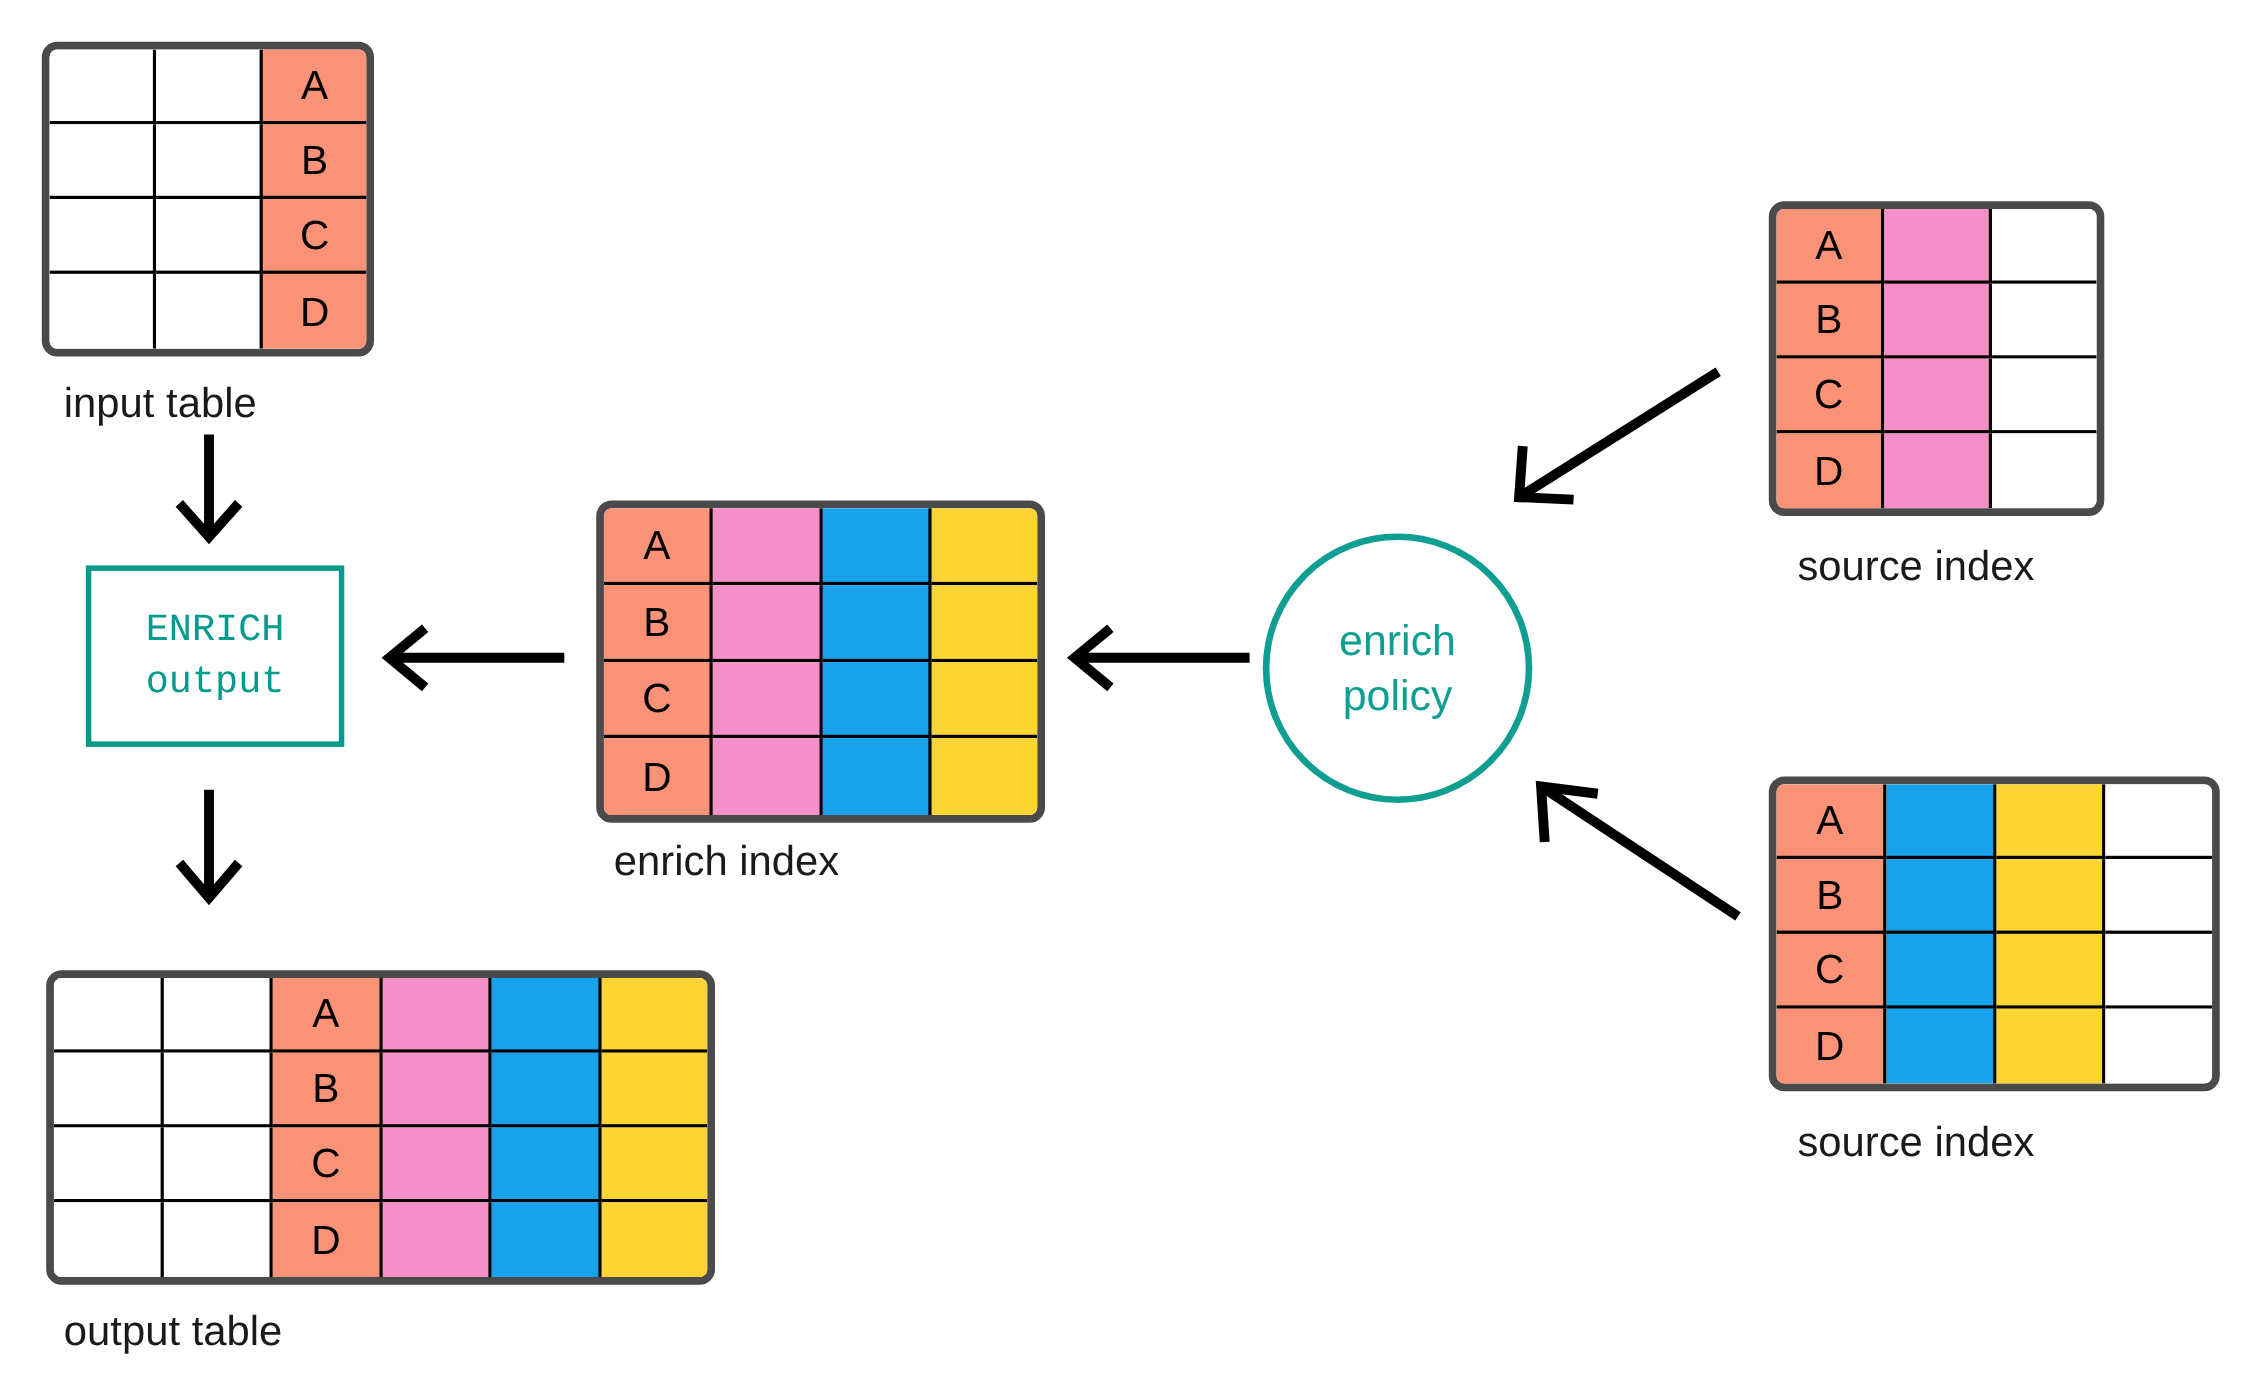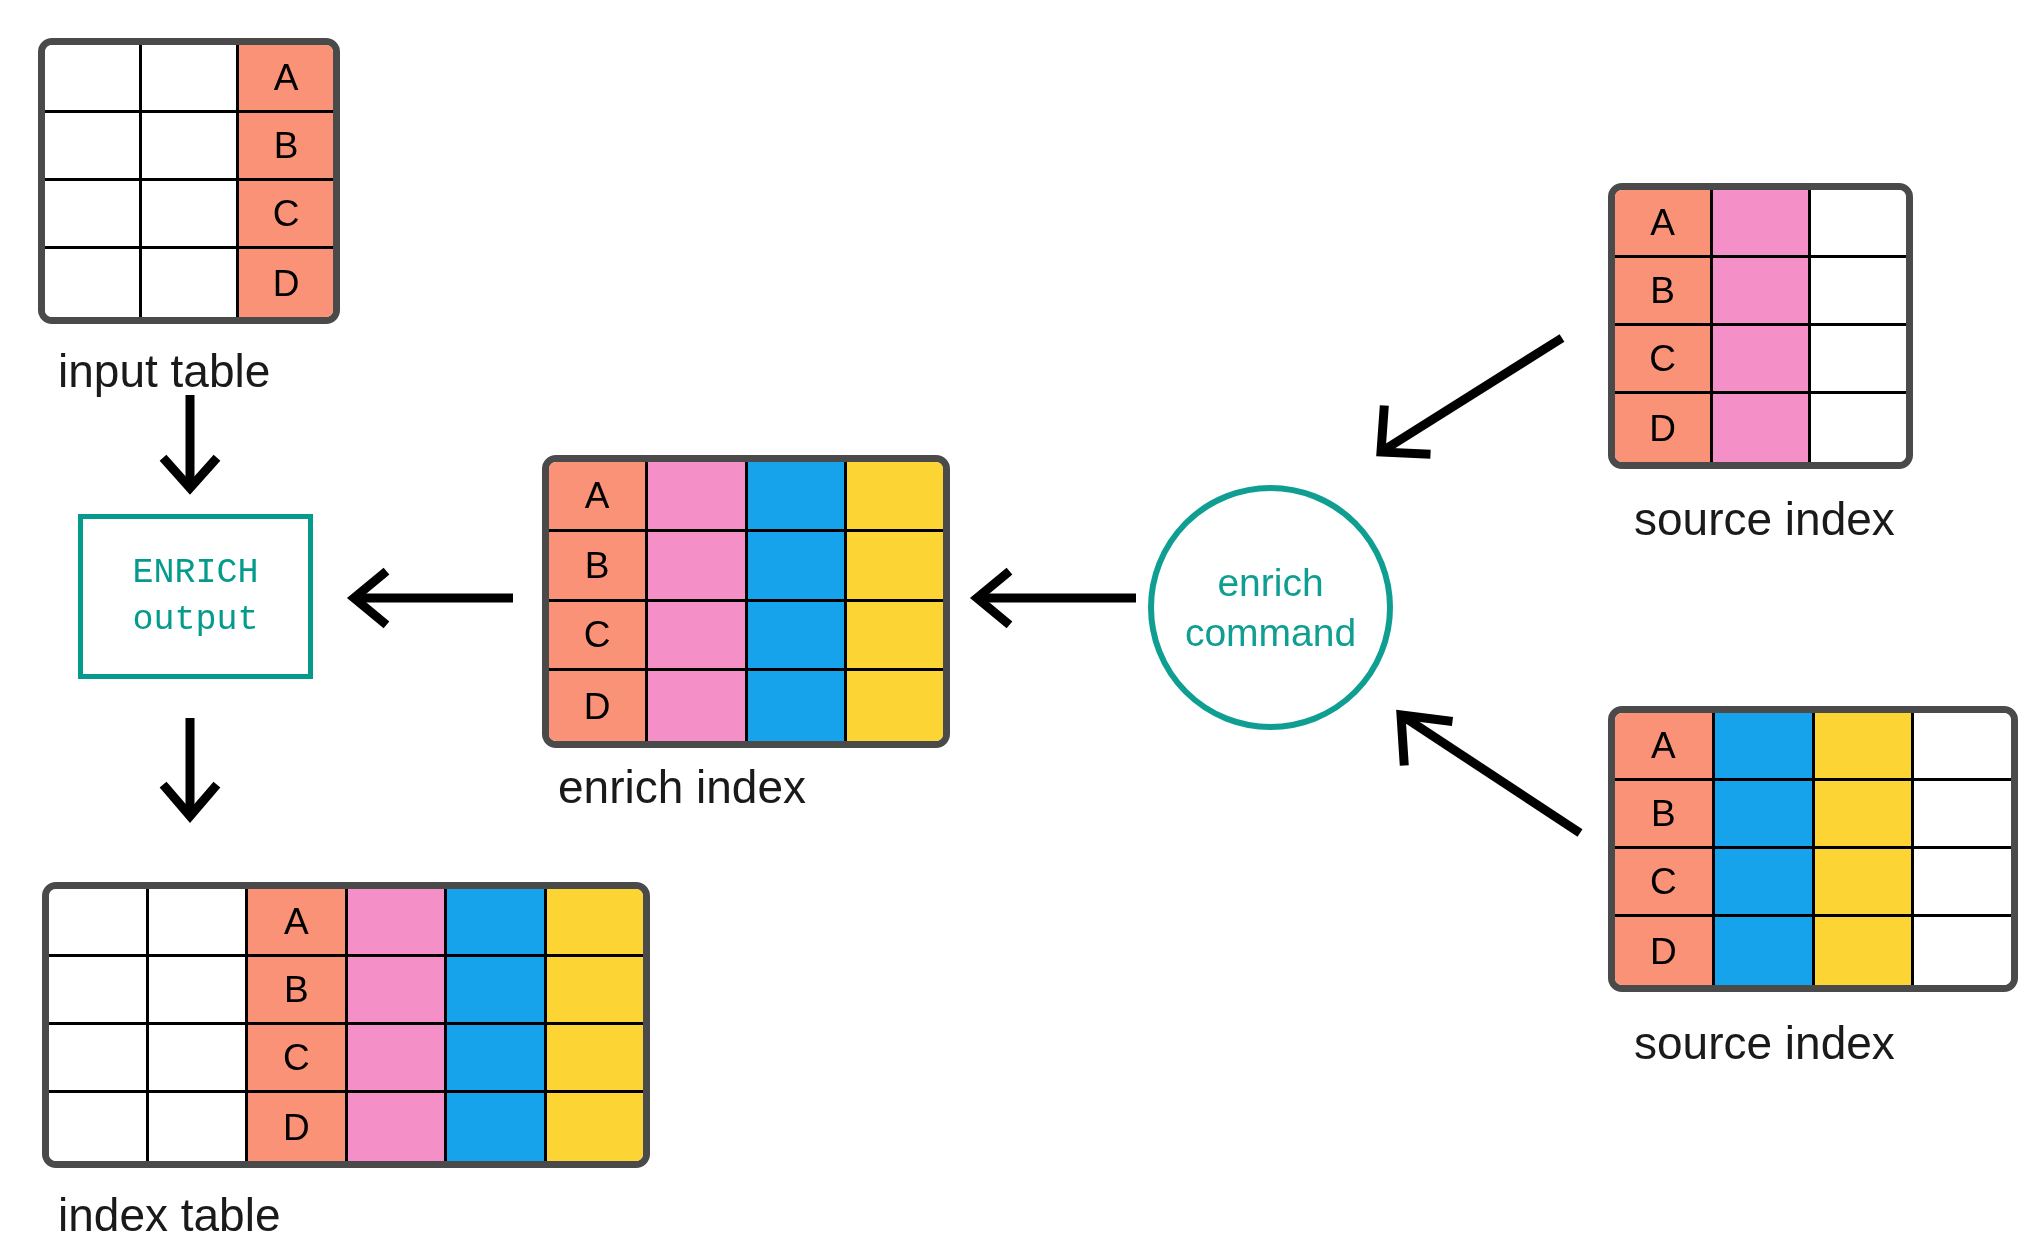--- a/index.html
+++ b/index.html
@@ -55,21 +55,21 @@
 
   .c-salmon { background: #FA9278; }
   .c-pink   { background: #F48FC8; }
   .c-blue   { background: #17A2EC; }
   .c-yellow { background: #FCD434; }
   .c-white  { background: #ffffff; }
 
   
   .caption {
     position: absolute;
-    font-size: 46px;
+    font-size: 38px;
     color: #1a1a1a;
     line-height: 1;
     white-space: nowrap;
   }
 
   
   .cmd-box {
     position: absolute;
     box-sizing: border-box;
     border: 5px solid #059B8C;
@@ -194,21 +194,21 @@
     <polyline class="head" points="38,6 9,30 38,54"></polyline>
   </svg>
 
   <svg class="arrow-svg" style="left:968px; top:568px;" width="170" height="60" viewBox="0 0 170 60">
     <line x1="168" y1="30" x2="10" y2="30"></line>
     <polyline class="head" points="38,6 9,30 38,54"></polyline>
   </svg>
 
   <div class="policy" style="left:1148px; top:485px; width:245px; height:245px;">
     <div>enrich</div>
-    <div>command</div>
+    <div>policy</div>
   </div>
 
   <svg class="arrow-svg" style="left:1370px; top:330px;" width="200" height="130" viewBox="0 0 200 130">
     <line x1="192" y1="8" x2="14" y2="120"></line>
     <polyline class="head" points="14,80 11,122 56,124"></polyline>
   </svg>
 
   <svg class="arrow-svg" style="left:1390px; top:705px;" width="200" height="135" viewBox="0 0 200 135">
     <line x1="190" y1="128" x2="14" y2="12"></line>
     <polyline class="head" points="14,56 11,10 58,16"></polyline>
@@ -293,15 +293,15 @@
     </div>
     <div class="trow">
       <div class="tcell c-white"></div>
       <div class="tcell c-white"></div>
       <div class="tcell c-salmon">D</div>
       <div class="tcell c-pink"></div>
       <div class="tcell c-blue"></div>
       <div class="tcell c-yellow"></div>
     </div>
   </div>
-  <div class="caption" style="left:58px; top:1192px;">index table</div>
+  <div class="caption" style="left:58px; top:1192px;">output table</div>
 
 </div>
 
 </body></html>

